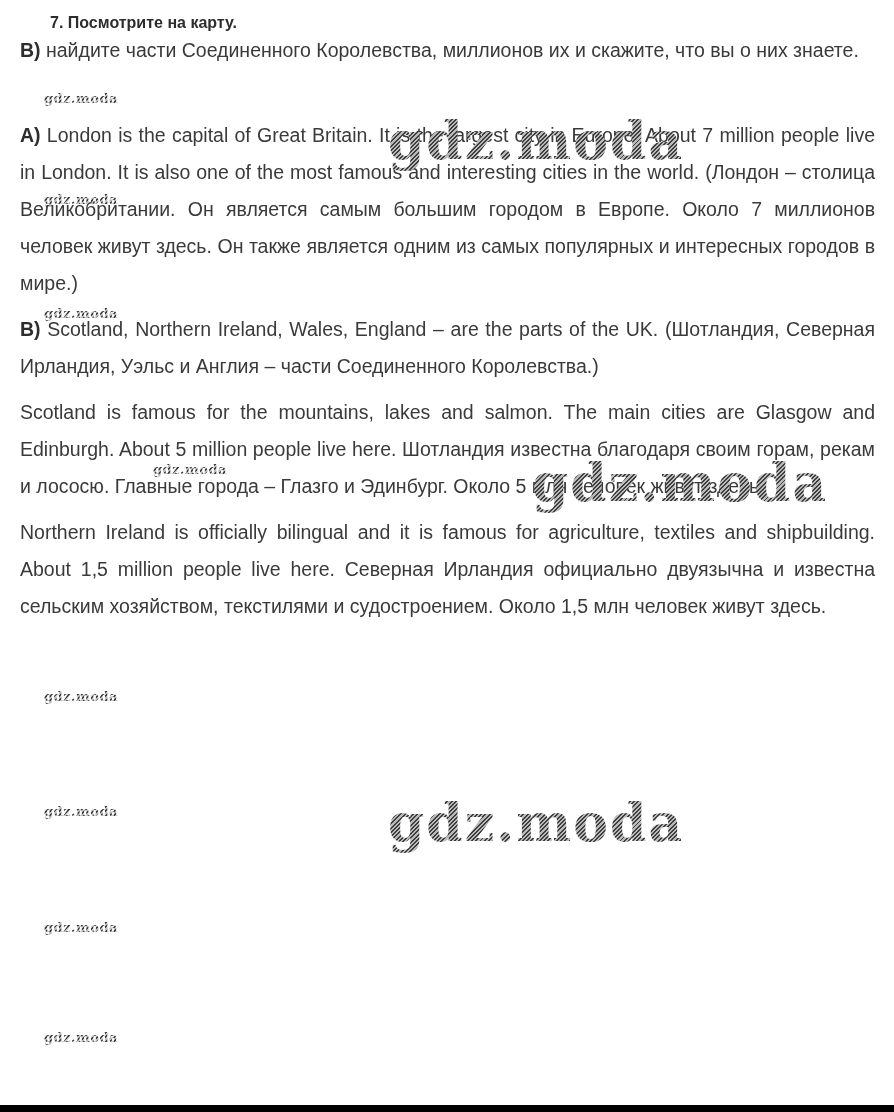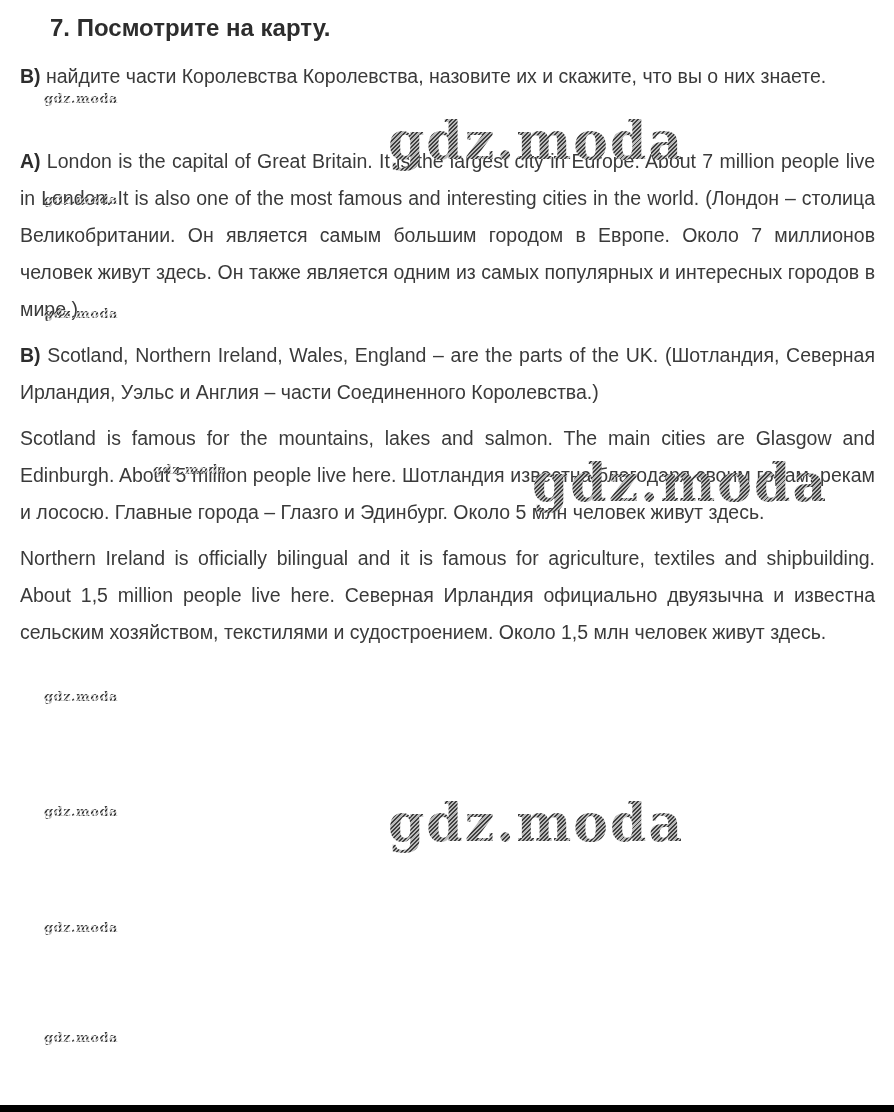--- a/index.html
+++ b/index.html
@@ -7,24 +7,24 @@
   body {
     width:894px; height:1112px;
     background:#ffffff;
     font-family:"Liberation Sans","DejaVu Sans",sans-serif;
     color:#3a3a3a;
     position:relative;
     overflow:hidden;
   }
   .content { padding:10px 19px 0 20px; }
   .heading {
-    font-size:24px;
+    font-size:16px;
     font-weight:bold;
     color:#2d2d2d;
-    margin:4px 0 16px 30px;
+    margin:4px 0 0 30px;
   }
   p.para {
     font-size:19.5px;
     line-height:37px;
     text-align:justify;
     margin:0 0 9px 0;
   }
   .label { font-weight:bold; color:#2d2d2d; }
   .task-a { margin-top:80px !important; margin-bottom:6px !important; }
   .task-b { margin-bottom:0 !important; }
@@ -63,21 +63,21 @@
   }
 </style>
 </head>
 <body>
 
 <div class="content">
 
   <div class="heading">7. Посмотрите на карту.</div>
 
 
-  <p class="para task-b"><span class="label">B)</span> <span>найдите части Королевства Королевства, назовите их и скажите, что вы о них знаете.</span></p>
+  <p class="para task-b"><span class="label">B)</span> <span>найдите части Соединенного Королевства, миллионов их и скажите, что вы о них знаете.</span></p>
 
   <p class="para answer-a"><span class="label">A)</span> <span>London is the capital of Great Britain. It is the largest city in Europe. About 7 million people live in London. It is also one of the most famous and interesting cities in the world. (Лондон – столица Великобритании. Он является самым большим городом в Европе. Около 7 миллионов человек живут здесь. Он также является одним из самых популярных и интересных городов в мире.)</span></p>
 
   <p class="para"><span class="label">B)</span> <span>Scotland, Northern Ireland, Wales, England – are the parts of the UK. (Шотландия, Северная Ирландия, Уэльс и Англия – части Соединенного Королевства.)</span></p>
 
   <p class="para"><span>Scotland is famous for the mountains, lakes and salmon. The main cities are Glasgow and Edinburgh. About 5 million people live here. Шотландия известна благодаря своим горам, рекам и лососю. Главные города – Глазго и Эдинбург. Около 5 млн человек живут здесь.</span></p>
 
 
   <p class="para para-ni"><span>Northern Ireland is officially bilingual and it is famous for agriculture, textiles and shipbuilding. About 1,5 million people live here. Северная Ирландия официально двуязычна и известна сельским хозяйством, текстилями и судостроением. Около 1,5 млн человек живут здесь.</span></p>
 

